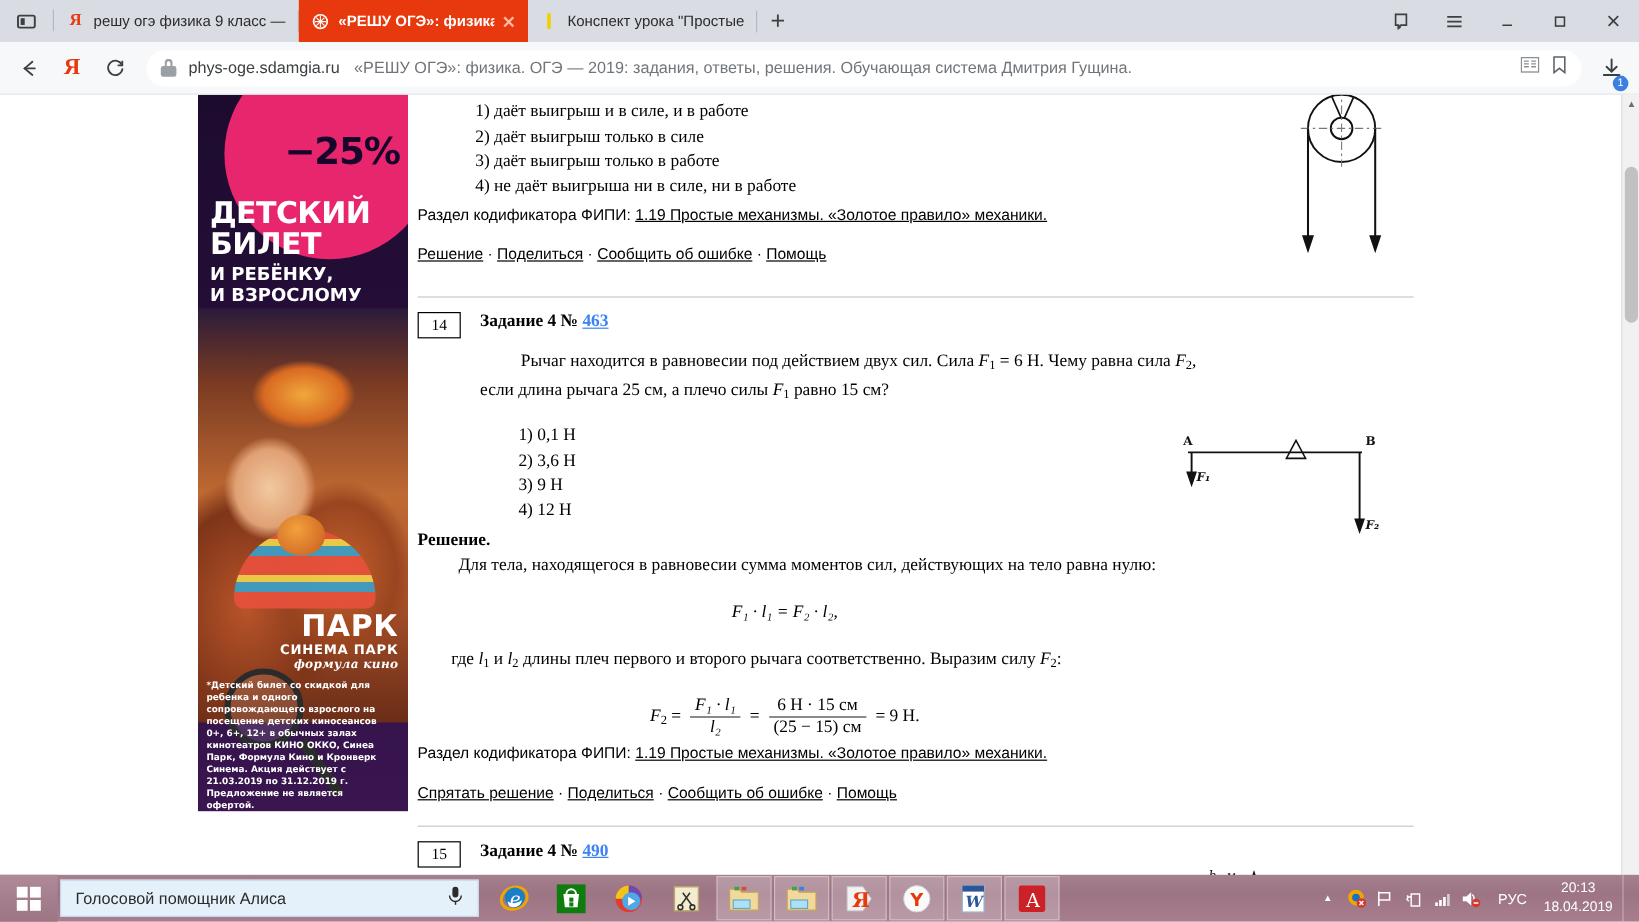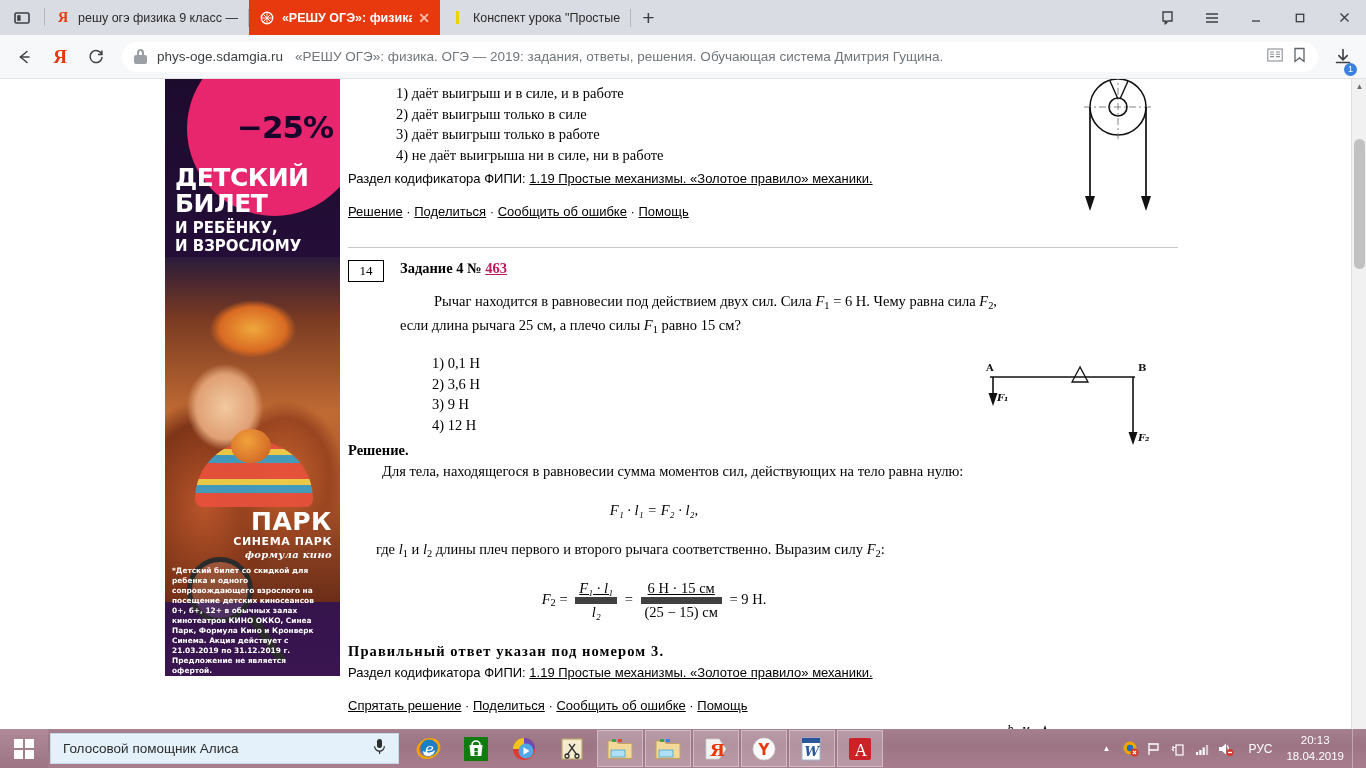--- a/index.html
+++ b/index.html
@@ -203,39 +203,39 @@
   .task-head { display: flex; align-items: flex-start; gap: 0; }
   .task-num {
     width: 36px; height: 22px; border: 1px solid #000;
     display: flex; align-items: center; justify-content: center;
     font-family: "Liberation Serif", serif; font-size: 13px; flex: none;
   }
   .task-title {
     margin-left: 16px; font-family: "Liberation Serif", serif;
     font-size: 14.5px; font-weight: bold; color: #000;
   }
-  .task-title a { color: #be185d; }
+  .task-title a { color: #3b82f6; }
   .qtext {
     font-family: "Liberation Serif", serif; font-size: 14.5px;
     line-height: 1.52; color: #000; text-indent: 34px;
     width: 612px;
   }
   .sol-label { font-family:"Liberation Serif", serif; font-size:14.5px; font-weight:bold; }
   .sol-text { font-family:"Liberation Serif", serif; font-size:14.5px; line-height:1.5; text-indent:34px; width:700px;}
   .formula-center { text-align: center; font-family:"Liberation Serif", serif; font-size: 14.5px; }
   .answer-line {
     font-family: "Liberation Serif", serif; font-size: 14.5px; font-weight: bold;
     letter-spacing: 1.1px;
   }
   sub { font-size: 0.72em; vertical-align: -0.25em; }
   .it { font-style: italic; }
 
   
   .frac { display: inline-block; vertical-align: middle; text-align: center; margin: 0 4px; }
-  .frac .num { display:block; padding: 0 4px; border-bottom: 7px solid #404040; text-decoration: underline; }
+  .frac .num { display:block; padding: 0 4px; border-bottom: 1px solid #404040; }
   .frac .den { display:block; padding: 0 4px; }
 
   
   .diagram { position: absolute; }
 
   
   .scrollbar {
     position: absolute; right: 0; top: 0; width: 15px; height: 689px;
     background: #f1f1f1; border-left: 1px solid #e0e0e0;
   }
@@ -500,21 +500,20 @@
           <span class="den it">l₂</span>
         </span>
         <span> = </span>
         <span class="frac">
           <span class="num">6 Н · 15 см</span>
           <span class="den">(25 − 15) см</span>
         </span>
         <span>= 9 Н.</span>
       </div>
 
-      <div class="answer-line" style="margin-top:22px;">Правильный ответ указан под номером 3.</div>
 
       <div class="codifier" style="margin-top:5px;">
         <span>Раздел кодификатора ФИПИ:</span>
         <a href="#">1.19 Простые механизмы. «Золотое правило» механики.</a>
       </div>
 
       <div class="actions" style="margin-top:18px;">
         <a href="#">Спрятать решение</a>
         <span class="dot"> · </span>
         <a href="#">Поделиться</a>

